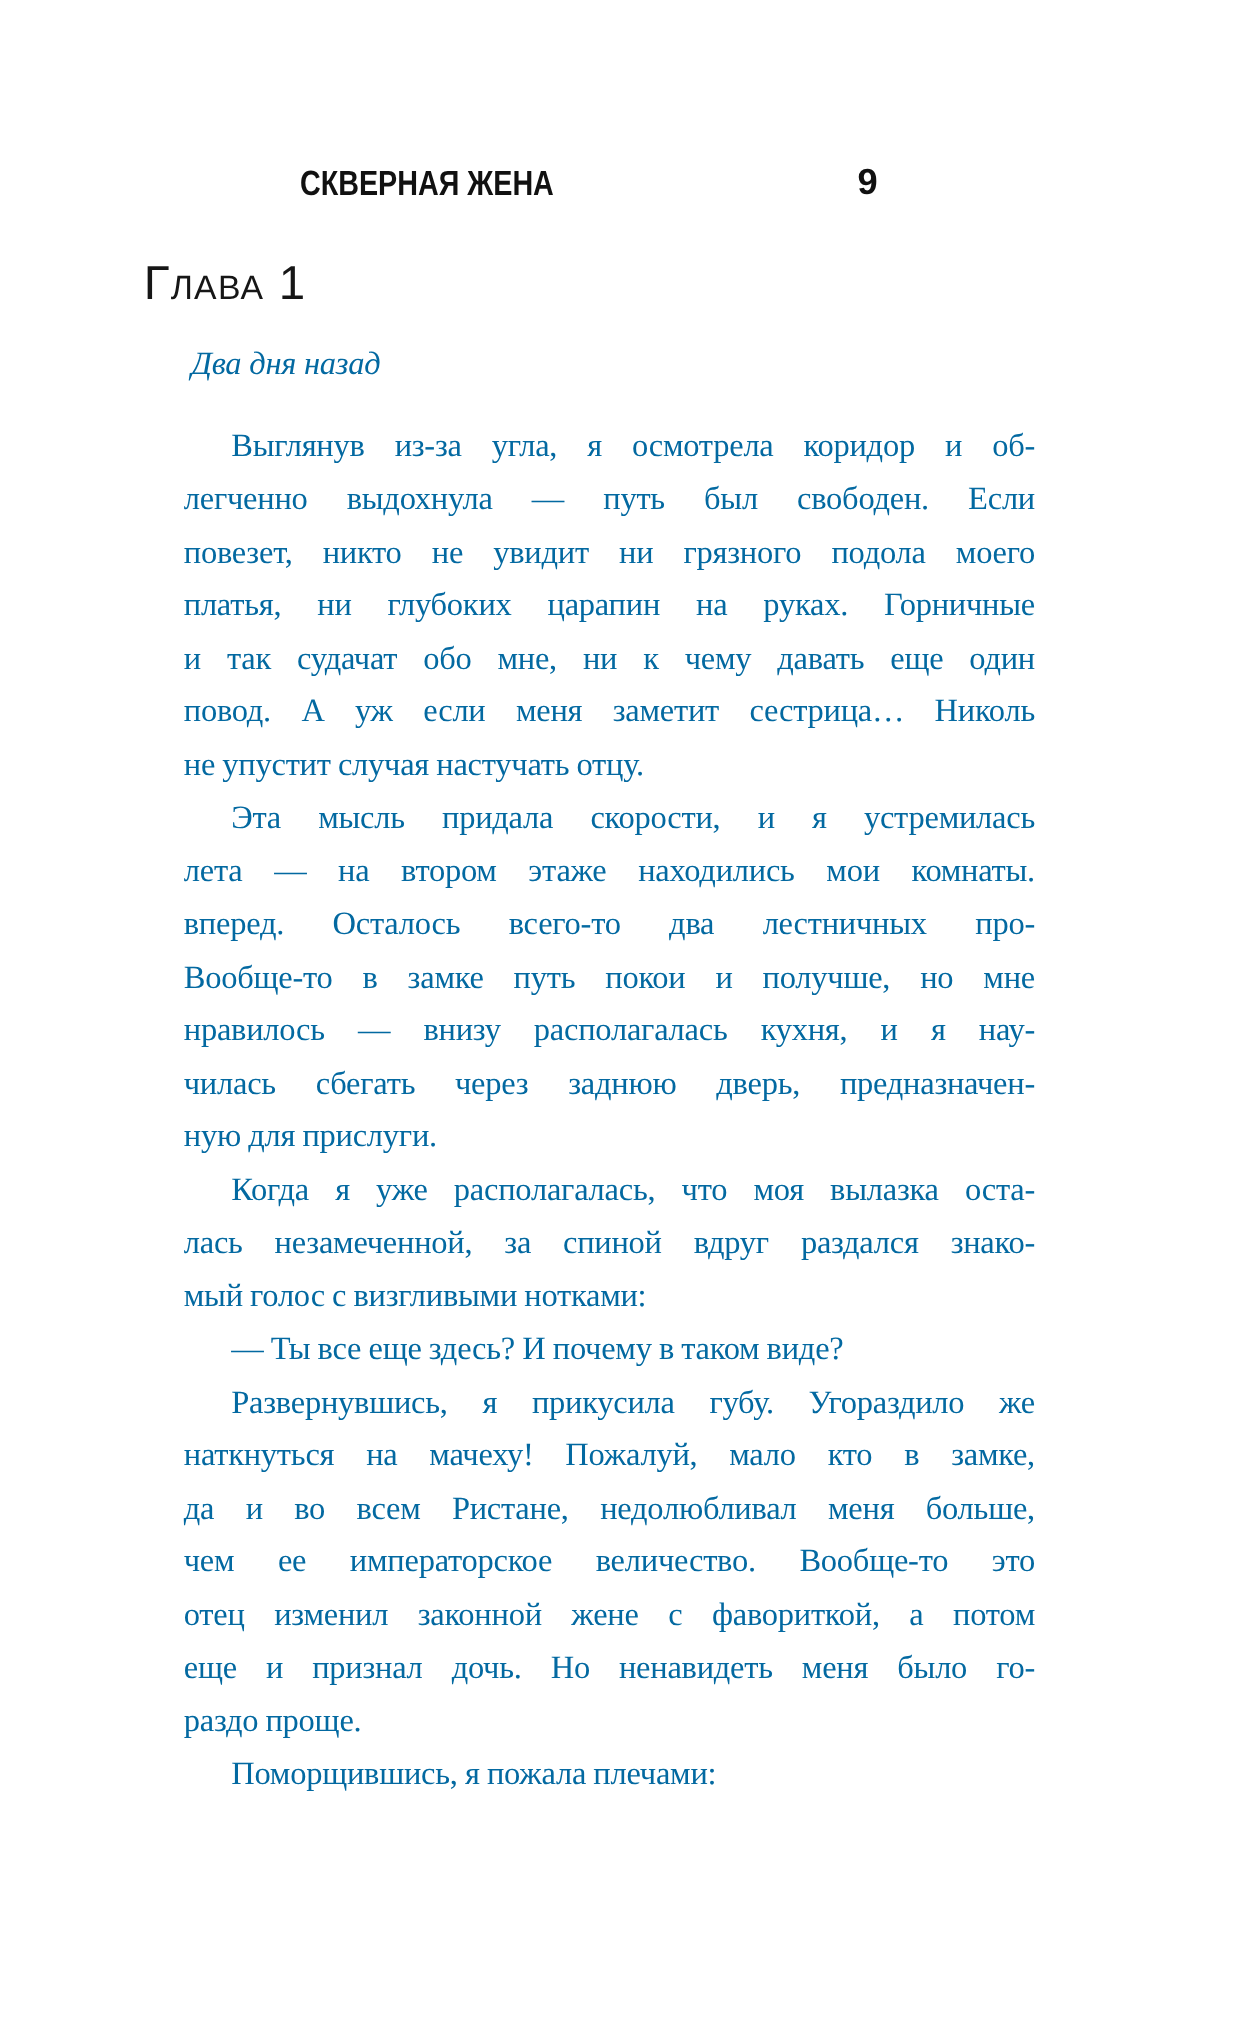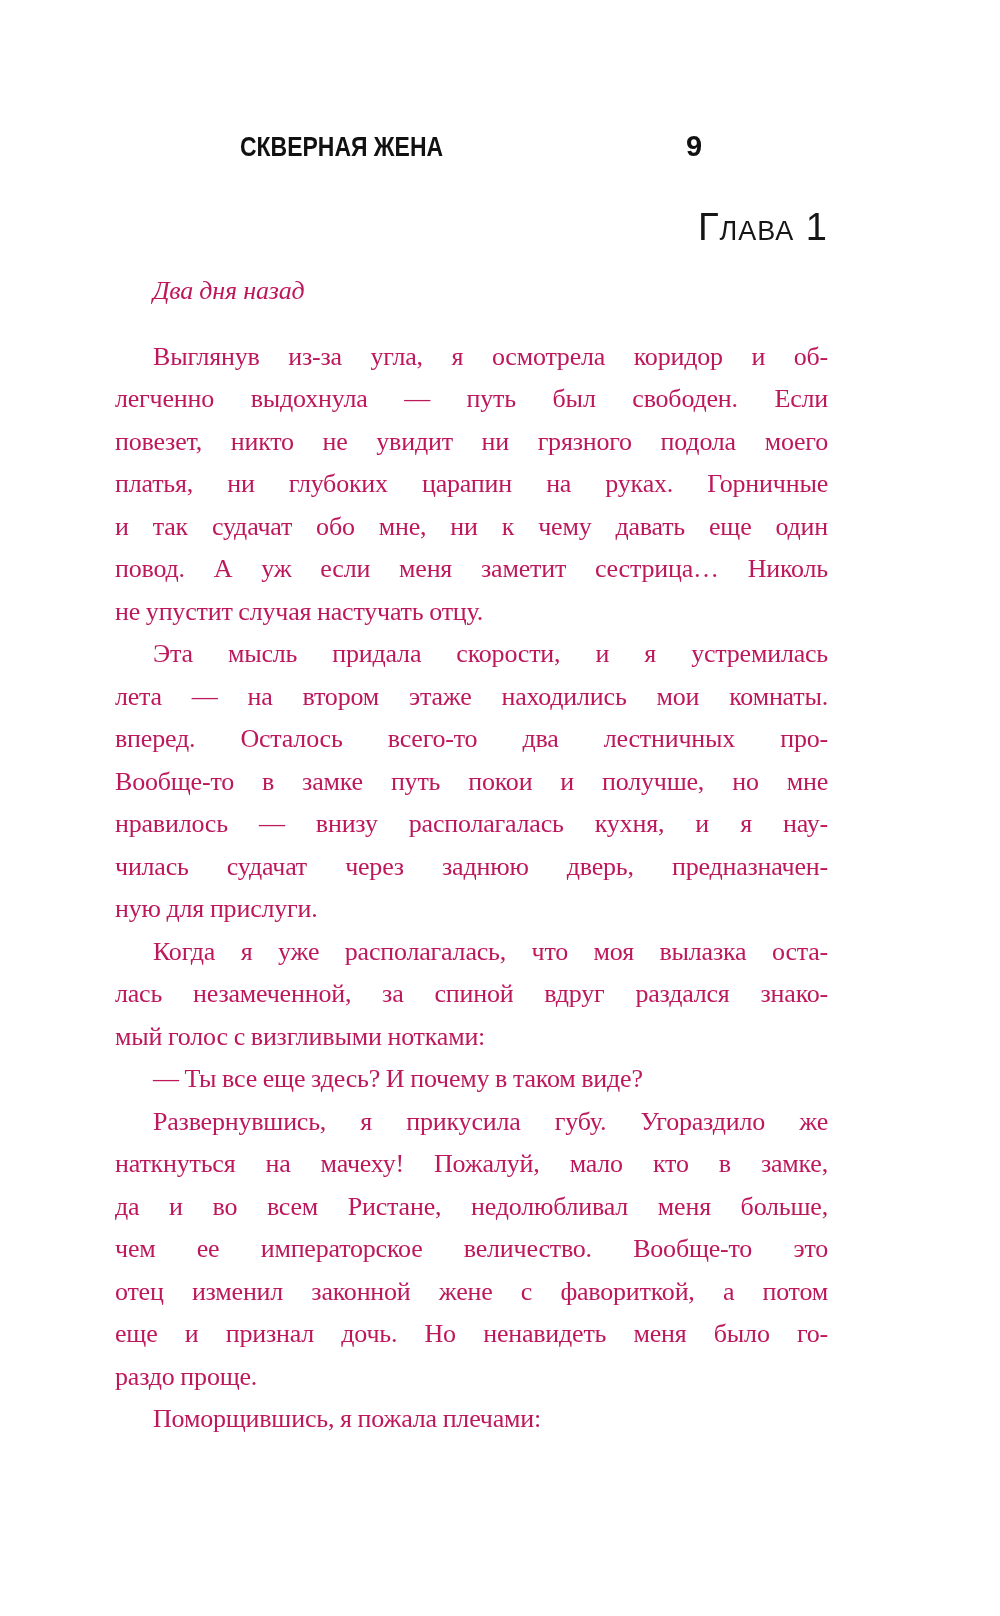--- a/index.html
+++ b/index.html
@@ -41,56 +41,56 @@
     line-height: 32px;
     color: #111111;
   }
 
   
   .chapter-heading {
     position: absolute;
     left: 115px;
     width: 713px;
     top: 206px;
-    text-align: right;
     font-family: "Liberation Sans", "DejaVu Sans", sans-serif;
     font-weight: 500;
     font-size: 38px;
     line-height: 42px;
     font-variant: small-caps;
     letter-spacing: 1px;
     color: #161616;
     white-space: nowrap;
   }
 
   
   .text-column {
     position: absolute;
     left: 115px;
     top: 270px;
     width: 713px;
     font-family: "Liberation Serif", "DejaVu Serif", serif;
     font-size: 26px;
-    color: #be185d;
+    color: #0369a1;
     letter-spacing: -0.2px;
   }
 
   .date-line {
     font-style: italic;
     line-height: 42.5px;
     text-indent: 38px;
     margin: 0 0 23px 0;
   }
 
   .par { margin: 0; }
   .par .line {
     line-height: 42.5px;
     text-align: justify;
     text-align-last: justify;
     word-spacing: -0.5px;
+    margin-left: 32px;
   }
   .par .line.first { text-indent: 38px; }
   .par .line.last {
     text-align: left;
     text-align-last: left;
   }
 </style>
 </head>
 <body>
 
@@ -114,21 +114,21 @@
           <div class="line">и так судачат обо мне, ни к чему давать еще один</div>
           <div class="line">повод. А уж если меня заметит сестрица… Николь</div>
           <div class="line last">не упустит случая настучать отцу.</div>
         </div>
         <div class="par">
           <div class="line first">Эта мысль придала скорости, и я устремилась</div>
           <div class="line">лета — на втором этаже находились мои комнаты.</div>
           <div class="line">вперед. Осталось всего-то два лестничных про-</div>
           <div class="line">Вообще-то в замке путь покои и получше, но мне</div>
           <div class="line">нравилось — внизу располагалась кухня, и я нау-</div>
-          <div class="line">чилась судачат через заднюю дверь, предназначен-</div>
+          <div class="line">чилась сбегать через заднюю дверь, предназначен-</div>
           <div class="line last">ную для прислуги.</div>
         </div>
         <div class="par">
           <div class="line first">Когда я уже располагалась, что моя вылазка оста-</div>
           <div class="line">лась незамеченной, за спиной вдруг раздался знако-</div>
           <div class="line last">мый голос с визгливыми нотками:</div>
         </div>
         <div class="par">
           <div class="line first last">— Ты все еще здесь? И почему в таком виде?</div>
         </div>

